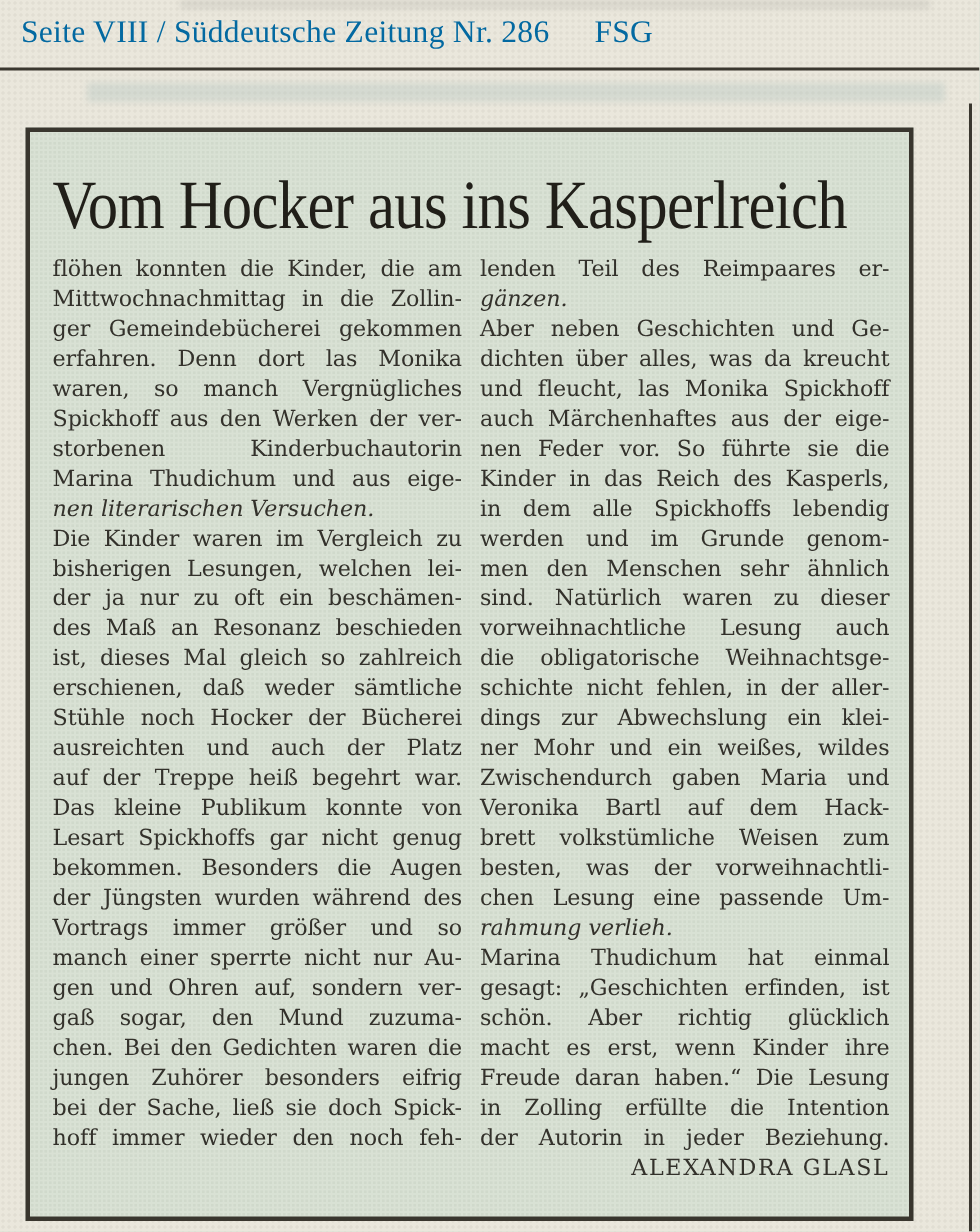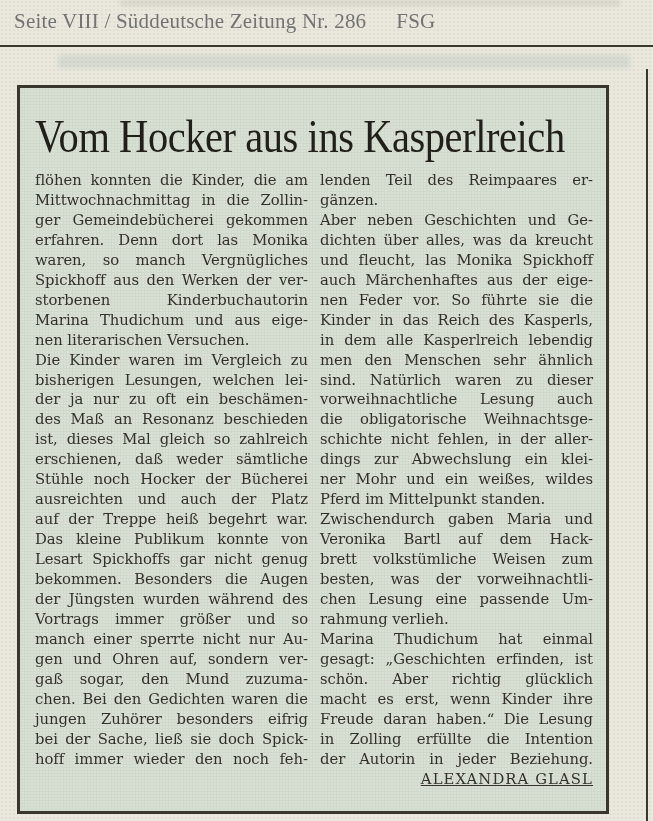--- a/index.html
+++ b/index.html
@@ -15,21 +15,21 @@
     position:relative;
     background:var(--paper-bg,#eae7dc);
     background-image:radial-gradient(rgba(60,55,40,.05) 1px, transparent 1.2px);
     background-size:4px 4px;
     font-family:"Liberation Serif", serif;
     color:var(--ink,#33312b);
   }
   .masthead{
     position:absolute; left:14px; top:9px; right:10px;
     display:flex; align-items:baseline; gap:30px;
-    font-size:21px; letter-spacing:.2px; color:#737373;
+    font-size:21px; letter-spacing:.2px; color:#0369a1;
     white-space:nowrap;
   }
   .masthead-rule{
     position:absolute; left:0; top:45px; width:653px; height:2px;
     background:var(--rule,#3a372f);
   }
   .page-edge-line{
     position:absolute; left:646px; top:69px; width:2px; height:752px;
     background:var(--rule,#3a372f);
   }
@@ -62,23 +62,23 @@
     display:flex; gap:12px; margin-top:4px;
   }
   .col{flex:1; min-width:0;}
   .line{
     font-family:"DejaVu Serif", serif;
     font-size:14.8px; line-height:19.95px;
     letter-spacing:-.05px;
     text-align:justify; text-align-last:justify;
     color:var(--ink,#33312b);
   }
-  .line.align-left{text-align-last:left;}
+  .line.align-left{text-align-last:left;font-style:italic;}
   .line.align-right{text-align-last:right;}
-  .line.byline{letter-spacing:1.1px;text-decoration:underline;}
+  .line.byline{letter-spacing:1.1px;}
 </style>
 </head>
 <body>
 
 <div class="bleed-top"></div>
 
 <div class="masthead">
   <span>Seite VIII  /  Süddeutsche Zeitung Nr. 286</span>
   <span>FSG</span>
 </div>
@@ -126,29 +126,29 @@
       </div>
     <div class="col">
         <div class="line">lenden Teil des Reimpaares er-</div>
         <div class="line align-left">gänzen.</div>
         <div class="line">Aber neben Geschichten und Ge-</div>
         <div class="line">dichten über alles, was da kreucht</div>
         <div class="line">und fleucht, las Monika Spickhoff</div>
         <div class="line">auch Märchenhaftes aus der eige-</div>
         <div class="line">nen Feder vor. So führte sie die</div>
         <div class="line">Kinder in das Reich des Kasperls,</div>
-        <div class="line">in dem alle Kasperlreich lebendig</div>
+        <div class="line">in dem alle Spickhoffs lebendig</div>
+        <div class="line">werden und im Grunde genom-</div>
         <div class="line">men den Menschen sehr ähnlich</div>
         <div class="line">sind. Natürlich waren zu dieser</div>
         <div class="line">vorweihnachtliche Lesung auch</div>
         <div class="line">die obligatorische Weihnachtsge-</div>
         <div class="line">schichte nicht fehlen, in der aller-</div>
         <div class="line">dings zur Abwechslung ein klei-</div>
         <div class="line">ner Mohr und ein weißes, wildes</div>
-        <div class="line align-left">Pferd im Mittelpunkt standen.</div>
         <div class="line">Zwischendurch gaben Maria und</div>
         <div class="line">Veronika Bartl auf dem Hack-</div>
         <div class="line">brett volkstümliche Weisen zum</div>
         <div class="line">besten, was der vorweihnachtli-</div>
         <div class="line">chen Lesung eine passende Um-</div>
         <div class="line align-left">rahmung verlieh.</div>
         <div class="line">Marina Thudichum hat einmal</div>
         <div class="line">gesagt: „Geschichten erfinden, ist</div>
         <div class="line">schön. Aber richtig glücklich</div>
         <div class="line">macht es erst, wenn Kinder ihre</div>

